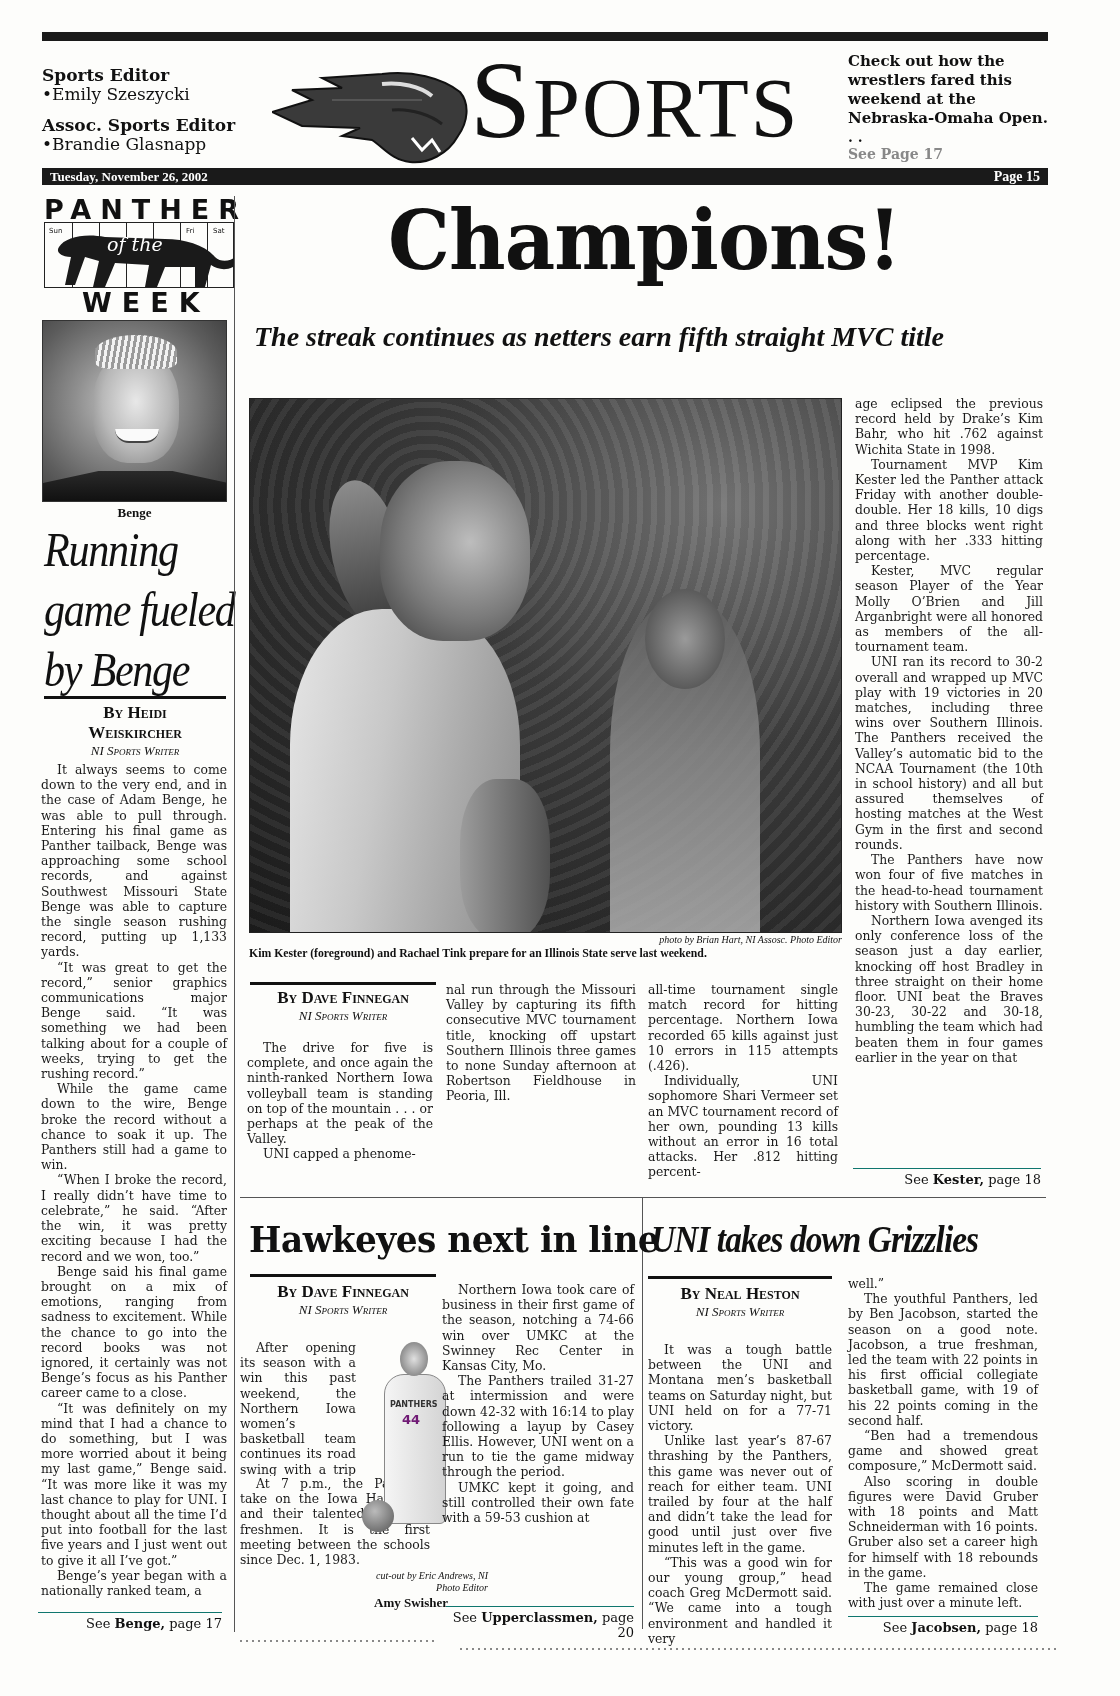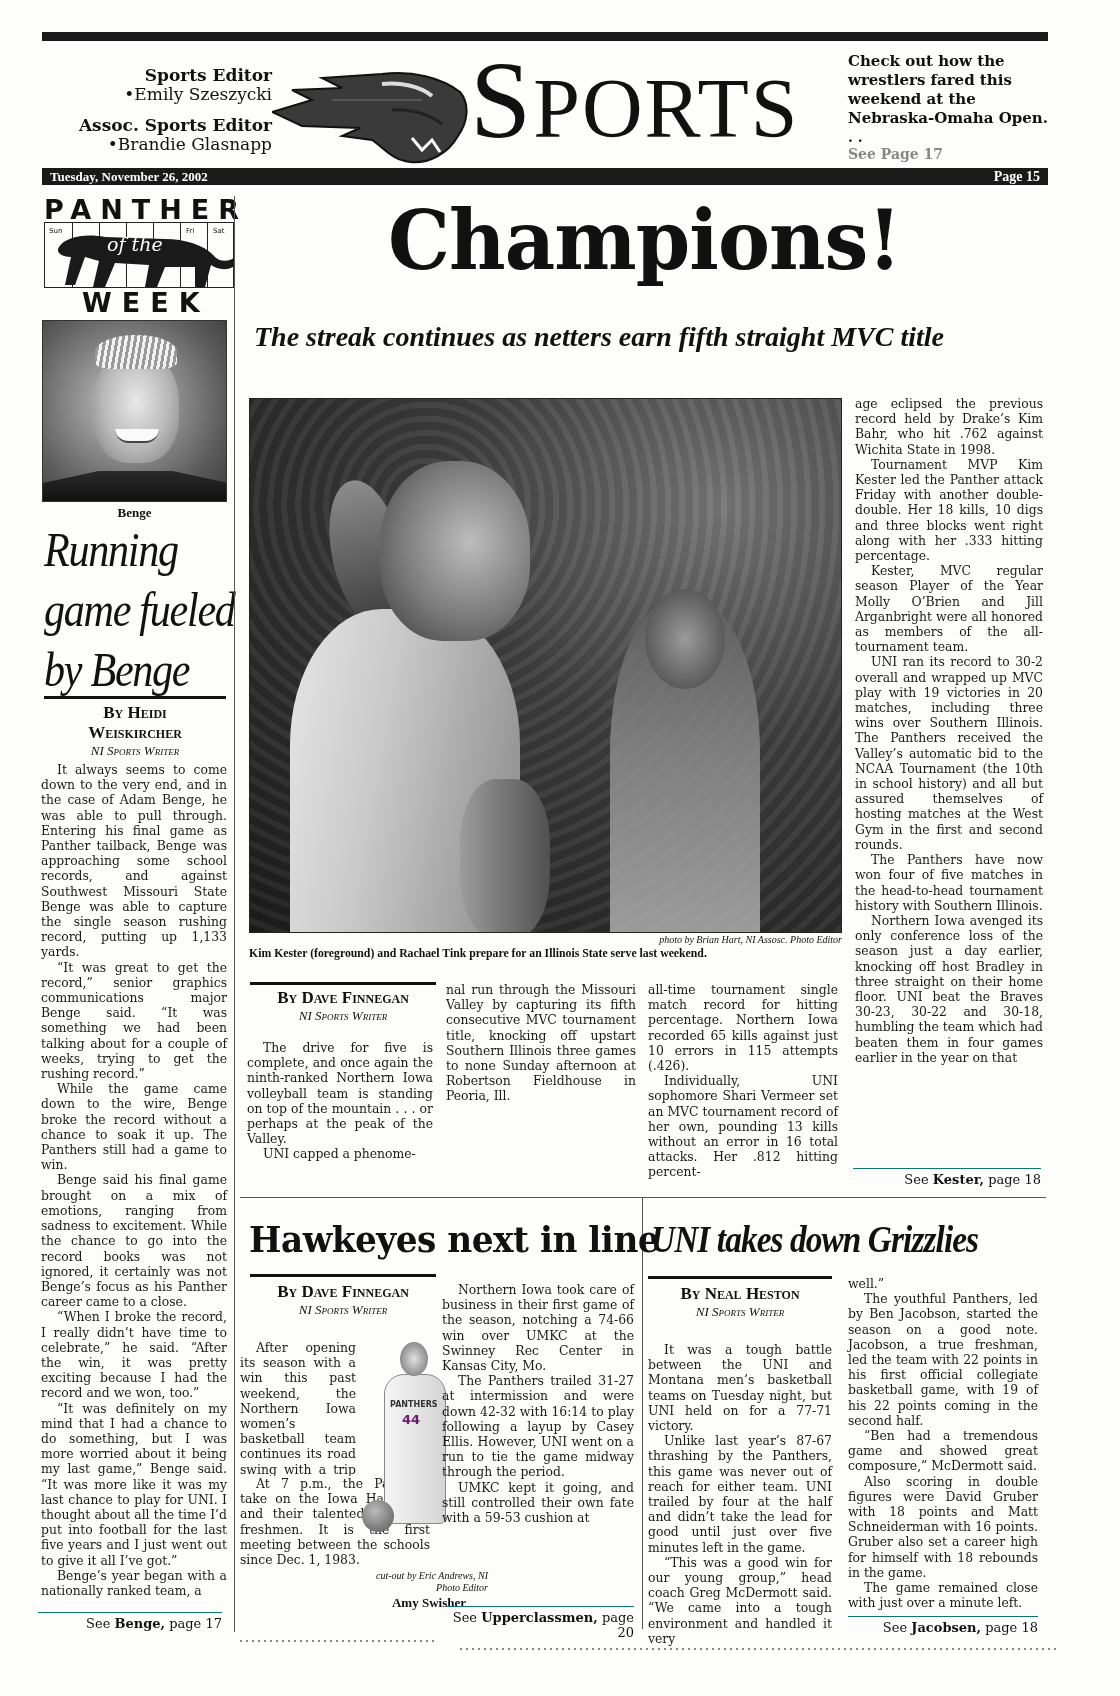--- a/index.html
+++ b/index.html
@@ -3,21 +3,21 @@
 <meta charset="utf-8">
 <style>
   * { box-sizing: border-box; margin: 0; padding: 0; }
   html, body { width: 1120px; height: 1696px; background: #fdfdfb; overflow: hidden; }
   body { position: relative; font-family: "DejaVu Serif", serif; color: #111; }
 
   .abs { position: absolute; }
 
   
   .top-rule { left: 42px; top: 32px; width: 1006px; height: 9px; background: #1a1a1a; }
-  .editors { left: 42px; top: 66px; width: 230px; font-size: 17px; line-height: 19px; text-align: right; }
+  .editors { left: 42px; top: 66px; width: 230px; font-size: 17px; line-height: 19px; }
   .editors .role { font-weight: bold; }
   .editors .gap { height: 12px; }
   .logo-head { left: 272px; top: 60px; width: 200px; height: 110px; }
   .sports-word { left: 470px; top: 50px; font-family: "Liberation Serif", serif; font-size: 84px; line-height: 100px; letter-spacing: 2px; }
   .sports-word .big { font-size: 110px; }
   .teaser { left: 848px; top: 52px; width: 210px; font-weight: bold; font-size: 15px; line-height: 19px; }
   .teaser .dots { font-size: 14px; line-height: 14px; margin-top: 2px; }
   .teaser .see { color: #888; font-weight: bold; font-size: 14px; line-height: 20px; }
   .date-bar { left: 42px; top: 168px; width: 1006px; height: 17px; background: #1a1a1a; color: #fff; font-family: "Liberation Serif", serif; font-size: 13px; line-height: 17px; }
   .date-bar .date { position: absolute; left: 8px; font-weight: bold; }
@@ -73,21 +73,21 @@
   
   .hawk-headline { left: 249px; top: 1218px; font-family: "DejaVu Serif", serif; font-weight: bold; font-size: 35px; line-height: 44px; letter-spacing: -0.5px; white-space: nowrap; transform: scaleX(0.98); transform-origin: left; }
   .hawk-byline-rule { left: 250px; top: 1274px; width: 186px; height: 3px; background: #111; }
   .cutout { left: 362px; top: 1340px; width: 110px; height: 230px; }
   .cutout .b-head { position: absolute; left: 38px; top: 2px; width: 28px; height: 34px; border-radius: 50%; background: radial-gradient(#e0e0e0, #6a6a6a); }
   .cutout .b-body { position: absolute; left: 22px; top: 34px; width: 62px; height: 150px; border-radius: 20px 20px 6px 6px; background: linear-gradient(90deg, #f5f5f5, #d4d4d4); border: 1px solid #888; }
   .cutout .b-text { position: absolute; left: 28px; top: 60px; font-family: "DejaVu Sans", sans-serif; font-weight: bold; font-size: 8px; color: #333; }
   .cutout .b-num { position: absolute; left: 40px; top: 72px; font-family: "DejaVu Sans", sans-serif; font-weight: bold; font-size: 13px; color: #701a75; }
   .cutout .ball { position: absolute; left: 0; top: 160px; width: 32px; height: 32px; border-radius: 50%; background: radial-gradient(circle at 40% 35%, #bbb, #555); }
   .cutout-credit { left: 358px; top: 1570px; width: 130px; text-align: right; font-family: "Liberation Serif", serif; font-style: italic; font-size: 10px; line-height: 12px; }
-  .cutout-name { left: 374px; top: 1595px; width: 110px; text-align: center; font-family: "Liberation Serif", serif; font-weight: bold; font-size: 13px; }
+  .cutout-name { left: 374px; top: 1595px; width: 110px; font-family: "Liberation Serif", serif; font-weight: bold; font-size: 13px; }
 
   
   .griz-headline { left: 651px; top: 1218px; font-family: "Liberation Serif", serif; font-weight: bold; font-style: italic; font-size: 37px; line-height: 44px; letter-spacing: -1px; white-space: nowrap; transform: scaleX(0.9); transform-origin: left; }
   .griz-byline-rule { left: 648px; top: 1276px; width: 184px; height: 3px; background: #111; }
 
   .bottom-dots { top: 1685px; height: 2px; background: repeating-linear-gradient(90deg, #888 0 2px, transparent 2px 6px); }
 </style>
 </head>
 <body>
 
@@ -158,22 +158,22 @@
 <div class="abs" style="left:42px; top:703px; width:186px;">
   <div class="byline">By Heidi</div>
   <div class="byline">Weiskircher</div>
   <div class="byline-role">NI Sports Writer</div>
 </div>
 
 <div class="abs body-text" style="left:41px; top:762px; width:186px;">
   <p>It always seems to come down to the very end, and in the case of Adam Benge, he was able to pull through. Entering his final game as Panther tailback, Benge was approaching some school records, and against Southwest Missouri State Benge was able to capture the single season rushing record, putting up 1,133 yards.</p>
   <p>“It was great to get the record,” senior graphics communications major Benge said. “It was something we had been talking about for a couple of weeks, trying to get the rushing record.”</p>
   <p>While the game came down to the wire, Benge broke the record without a chance to soak it up. The Panthers still had a game to win.</p>
+  <p>“When I broke the record, I really didn’t have time to celebrate,” he said. “After the win, it was pretty exciting because I had the record and we won, too.”</p>
   <p>Benge said his final game brought on a mix of emotions, ranging from sadness to excitement. While the chance to go into the record books was not ignored, it certainly was not Benge’s focus as his Panther career came to a close.</p>
-  <p>“When I broke the record, I really didn’t have time to celebrate,” he said. “After the win, it was pretty exciting because I had the record and we won, too.”</p>
   <p>“It was definitely on my mind that I had a chance to do something, but I was more worried about it being my last game,” Benge said. “It was more like it was my last chance to play for UNI. I thought about all the time I’d put into football for the last five years and I just went out to give it all I’ve got.”</p>
   <p>Benge’s year began with a nationally ranked team, a</p>
 </div>
 <div class="abs see-ref" style="left:38px; top:1612px; width:184px;">
   <span>See </span><b>Benge,</b><span> page 17</span>
 </div>
 
 <div class="abs col-rule-v" style="left:234px; top:196px; height:1436px;"></div>
 
 <div class="abs champ-headline">Champions!</div>
@@ -256,21 +256,21 @@
   <span>See </span><b>Upperclassmen,</b><span> page 20</span>
 </div>
 
 <div class="abs griz-headline">UNI takes down Grizzlies</div>
 <div class="abs griz-byline-rule"></div>
 <div class="abs" style="left:648px; top:1284px; width:184px;">
   <div class="byline">By Neal Heston</div>
   <div class="byline-role">NI Sports Writer</div>
 </div>
 <div class="abs body-text" style="left:648px; top:1342px; width:184px;">
-  <p>It was a tough battle between the UNI and Montana men’s basketball teams on Tuesday night, but UNI held on for a 77-71 victory.</p>
+  <p>It was a tough battle between the UNI and Montana men’s basketball teams on Saturday night, but UNI held on for a 77-71 victory.</p>
   <p>Unlike last year’s 87-67 thrashing by the Panthers, this game was never out of reach for either team. UNI trailed by four at the half and didn’t take the lead for good until just over five minutes left in the game.</p>
   <p>“This was a good win for our young group,” head coach Greg McDermott said. “We came into a tough environment and handled it very</p>
 </div>
 <div class="abs body-text" style="left:848px; top:1276px; width:190px;">
   <p class="noind">well.”</p>
   <p>The youthful Panthers, led by Ben Jacobson, started the season on a good note. Jacobson, a true freshman, led the team with 22 points in his first official collegiate basketball game, with 19 of his 22 points coming in the second half.</p>
   <p>“Ben had a tremendous game and showed great composure,” McDermott said.</p>
   <p>Also scoring in double figures were David Gruber with 18 points and Matt Schneiderman with 16 points. Gruber also set a career high for himself with 18 rebounds in the game.</p>
   <p>The game remained close with just over a minute left.</p>
 </div>

